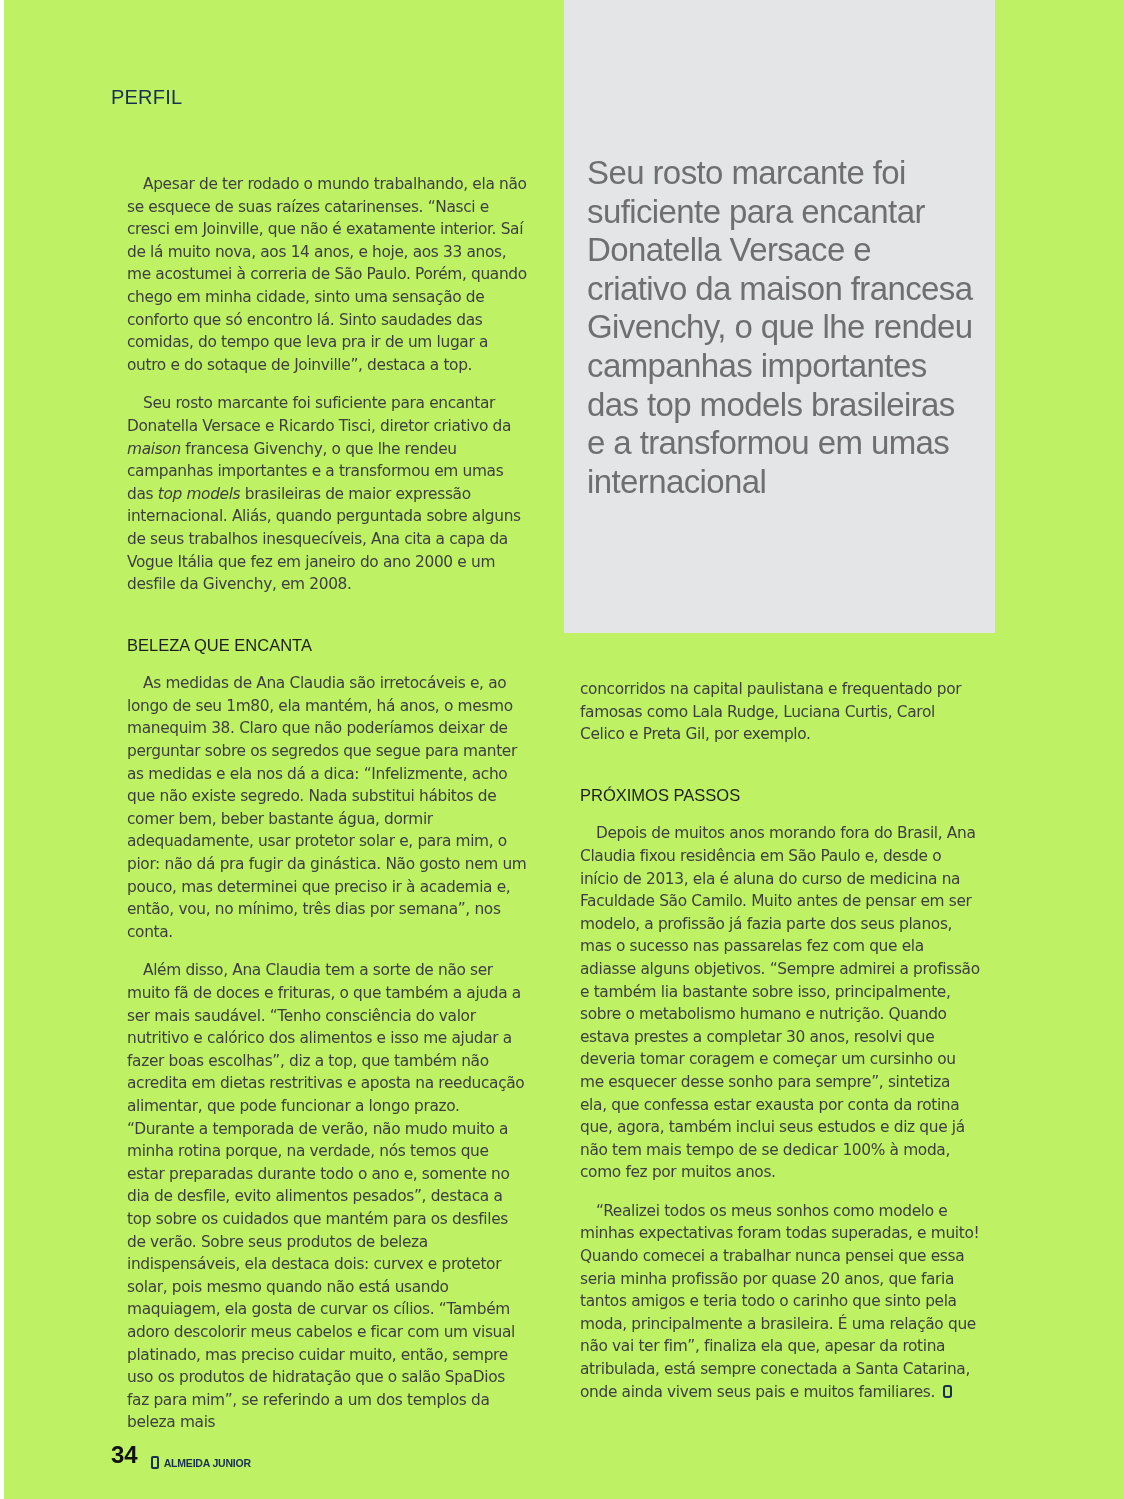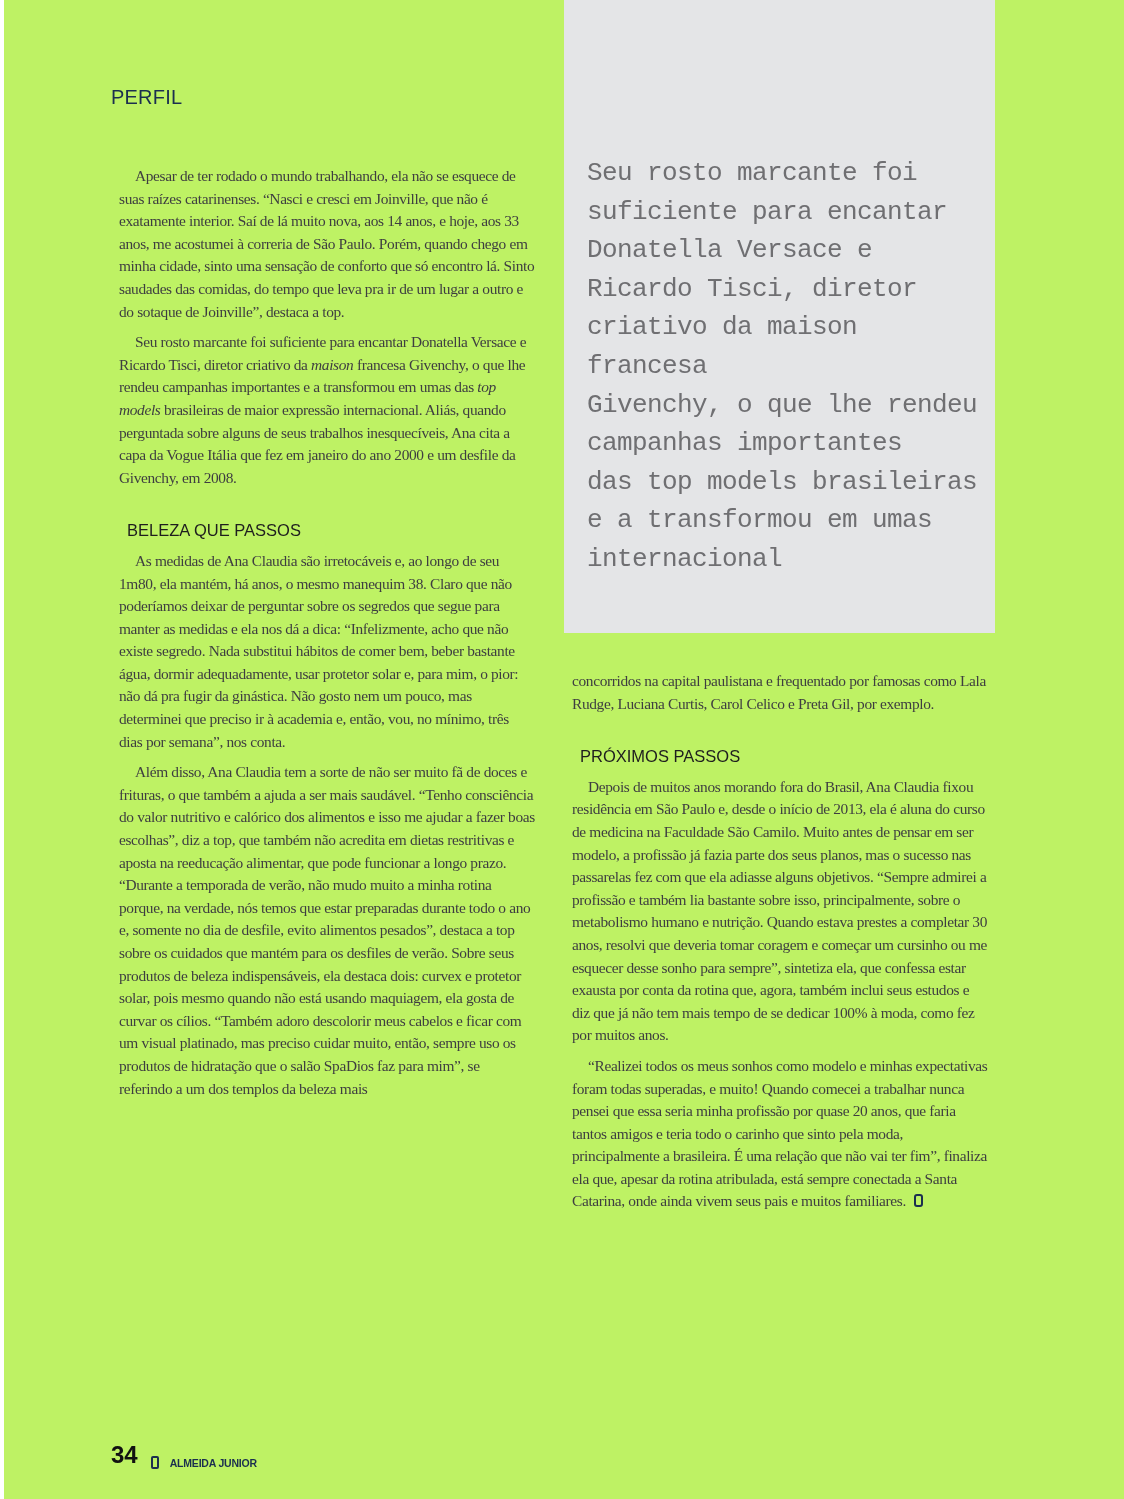--- a/index.html
+++ b/index.html
@@ -9,47 +9,47 @@
     position: absolute; left: 107px; top: 86px;
     font-family: "Liberation Sans", sans-serif; font-size: 20px; color: #1b2f4f;
     letter-spacing: 0.2px;
   }
   .pullquote-box {
     position: absolute; left: 560px; top: 0; width: 431px; height: 633px;
     background: #e4e5e7;
   }
   .pullquote {
     position: absolute; left: 583px; top: 154px; width: 400px;
-    font-family: Liberation Mono, monospace; font-size: 26px; line-height: 38.6px;
+    font-family: Liberation Sans, sans-serif; font-size: 33px; line-height: 38.6px;
     color: #6f6f72; font-weight: normal; letter-spacing: -0.6px;
   }
   .col {
     position: absolute; width: 432px;
     font-family: "DejaVu Sans", sans-serif; font-size: 15.4px; line-height: 22.6px;
     color: #3e3e40; letter-spacing: -0.35px;
   }
   .col-left { left: 107px; top: 157px; }
   .col-right { left: 560px; top: 662px; }
-  .col p { margin: 8px; font-family: Liberation Serif, serif; }
+  .col p { margin: 16px; }
   .indent { text-indent: 16px; }
   .subhead {
     font-family: "Liberation Sans", sans-serif; font-size: 16.5px; color: #1e1e1e;
     padding-left: 16px; line-height: 22.6px; letter-spacing: 0;
   }
   .gap { height: 22px; }
   .end-mark {
     display: inline-block; width: 9px; height: 13px; margin-left: 8px;
     border: 2px solid #1b2f4f; border-radius: 3px; box-sizing: border-box;
     vertical-align: -1px;
   }
   .footer { position: absolute; left: 107px; top: 1441px; display: flex; align-items: flex-end; }
   .page-number {
     font-family: "Liberation Sans", sans-serif; font-weight: bold; font-size: 24px; color: #111;
   }
-  .brand { display: flex; align-items: center; margin-left: 13px; gap: 6px; }
+  .brand { display: flex; align-items: center; margin-left: 13px; }
   .brand-icon {
     width: 8px; height: 13px; border: 2px solid #1b2f4f; border-radius: 2px; box-sizing: border-box;
     margin-right: 5px;
   }
   .brand-name {
     font-family: "Liberation Sans", sans-serif; font-weight: bold; font-size: 10.5px; color: #1b2f4f;
     letter-spacing: -0.2px;
   }
   em { font-style: italic; }
 </style>
@@ -58,34 +58,33 @@
 
 <div class="page">
 
   <div class="section-label">PERFIL</div>
 
   <div class="pullquote-box"></div>
   <div class="pullquote">
     <div>Seu rosto marcante foi</div>
     <div>suficiente para encantar</div>
     <div>Donatella Versace e</div>
-    <div>Ricardo Tisci, diretor</div>
     <div>criativo da maison francesa</div>
     <div>Givenchy, o que lhe rendeu</div>
     <div>campanhas importantes</div>
     <div>das top models brasileiras</div>
     <div>e a transformou em umas</div>
     <div>internacional</div>
   </div>
 
   <div class="col col-left">
     <p class="indent">Apesar de ter rodado o mundo trabalhando, ela não se esquece de suas raízes catarinenses. “Nasci e cresci em Joinville, que não é exatamente interior. Saí de lá muito nova, aos 14 anos, e hoje, aos 33 anos, me acostumei à correria de São Paulo. Porém, quando chego em minha cidade, sinto uma sensação de conforto que só encontro lá. Sinto saudades das comidas, do tempo que leva pra ir de um lugar a outro e do sotaque de Joinville”, destaca a top.</p>
     <p class="indent"><span>Seu rosto marcante foi suficiente para encantar Donatella Versace e Ricardo Tisci, diretor criativo da </span><em>maison</em><span> francesa Givenchy, o que lhe rendeu campanhas importantes e a transformou em umas das </span><em>top models</em><span> brasileiras de maior expressão internacional. Aliás, quando perguntada sobre alguns de seus trabalhos inesquecíveis, Ana cita a capa da Vogue Itália que fez em janeiro do ano 2000 e um desfile da Givenchy, em 2008.</span></p>
     <div class="gap"></div>
-    <div class="subhead">BELEZA QUE PASSOS</div>
+    <div class="subhead">BELEZA QUE ENCANTA</div>
     <p class="indent">As medidas de Ana Claudia são irretocáveis e, ao longo de seu 1m80, ela mantém, há anos, o mesmo manequim 38. Claro que não poderíamos deixar de perguntar sobre os segredos que segue para manter as medidas e ela nos dá a dica: “Infelizmente, acho que não existe segredo. Nada substitui hábitos de comer bem, beber bastante água, dormir adequadamente, usar protetor solar e, para mim, o pior: não dá pra fugir da ginástica. Não gosto nem um pouco, mas determinei que preciso ir à academia e, então, vou, no mínimo, três dias por semana”, nos conta.</p>
     <p class="indent">Além disso, Ana Claudia tem a sorte de não ser muito fã de doces e frituras, o que também a ajuda a ser mais saudável. “Tenho consciência do valor nutritivo e calórico dos alimentos e isso me ajudar a fazer boas escolhas”, diz a top, que também não acredita  em dietas restritivas e aposta na reeducação alimentar, que pode funcionar a longo prazo.  “Durante a temporada de verão, não mudo muito a minha rotina porque, na verdade, nós temos que estar preparadas durante todo o ano e, somente no dia de desfile, evito alimentos pesados”, destaca a top sobre os cuidados que mantém para os desfiles de verão. Sobre seus produtos de beleza indispensáveis, ela destaca dois: curvex e protetor solar, pois mesmo quando não está usando maquiagem, ela gosta de curvar os cílios. “Também adoro descolorir meus cabelos e ficar com um visual platinado, mas preciso cuidar muito, então, sempre uso os produtos de hidratação que o salão SpaDios faz para mim”, se referindo a um dos templos da beleza mais</p>
   </div>
 
   <div class="col col-right">
     <p>concorridos na capital paulistana e frequentado por famosas como Lala Rudge, Luciana Curtis, Carol Celico e Preta Gil, por exemplo.</p>
     <div class="gap"></div>
     <div class="subhead">PRÓXIMOS PASSOS</div>
     <p class="indent">Depois de muitos anos morando fora do Brasil, Ana Claudia fixou residência em São Paulo e, desde o início de 2013, ela é aluna do curso de medicina na Faculdade São Camilo. Muito antes de pensar em ser modelo, a profissão já fazia parte dos seus planos, mas o sucesso nas passarelas fez com que ela adiasse alguns objetivos. “Sempre admirei a profissão e também lia bastante sobre isso, principalmente, sobre o metabolismo humano e nutrição. Quando estava prestes a completar 30 anos, resolvi que deveria tomar coragem e começar um cursinho ou me esquecer desse sonho para sempre”, sintetiza ela, que confessa estar exausta por conta da rotina que, agora, também inclui seus estudos e diz que já não tem mais tempo de se dedicar 100% à moda, como fez por muitos anos.</p>
     <p class="indent"><span>“Realizei todos os meus sonhos como modelo e minhas expectativas foram todas superadas, e muito! Quando comecei a trabalhar nunca pensei que essa seria minha profissão por quase 20 anos, que faria tantos amigos e teria todo o carinho que sinto pela moda, principalmente a brasileira. É uma relação que não vai ter fim”, finaliza ela que, apesar da rotina atribulada, está sempre conectada a Santa Catarina, onde ainda vivem seus pais e muitos familiares.</span><span class="end-mark"></span></p>

